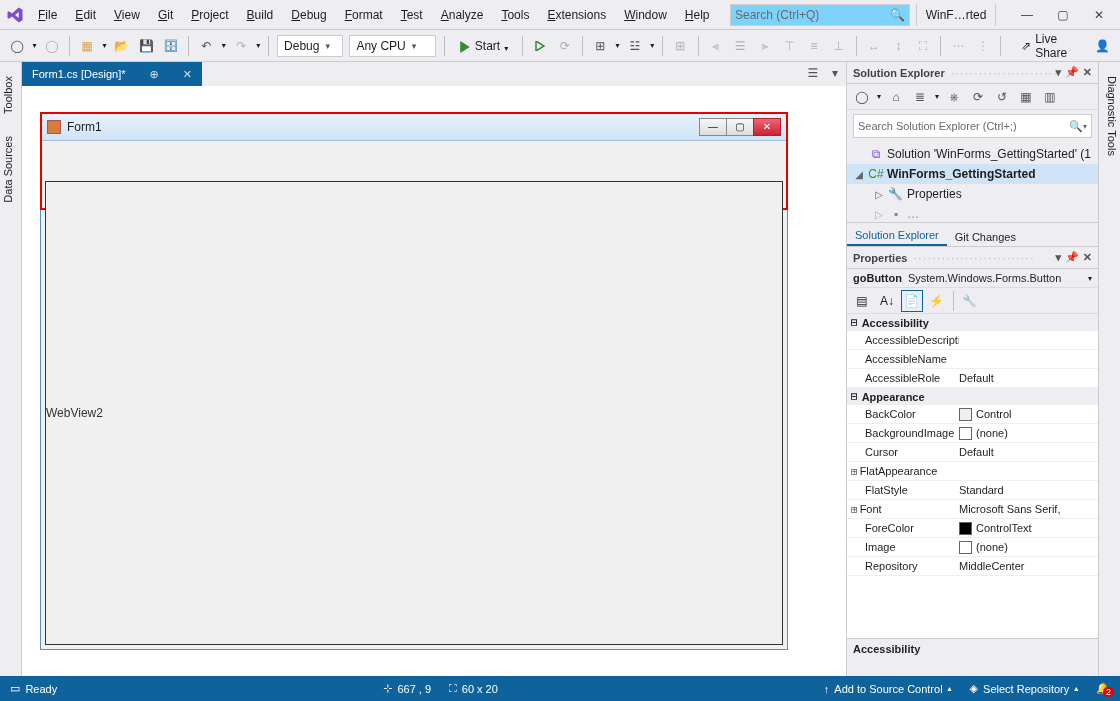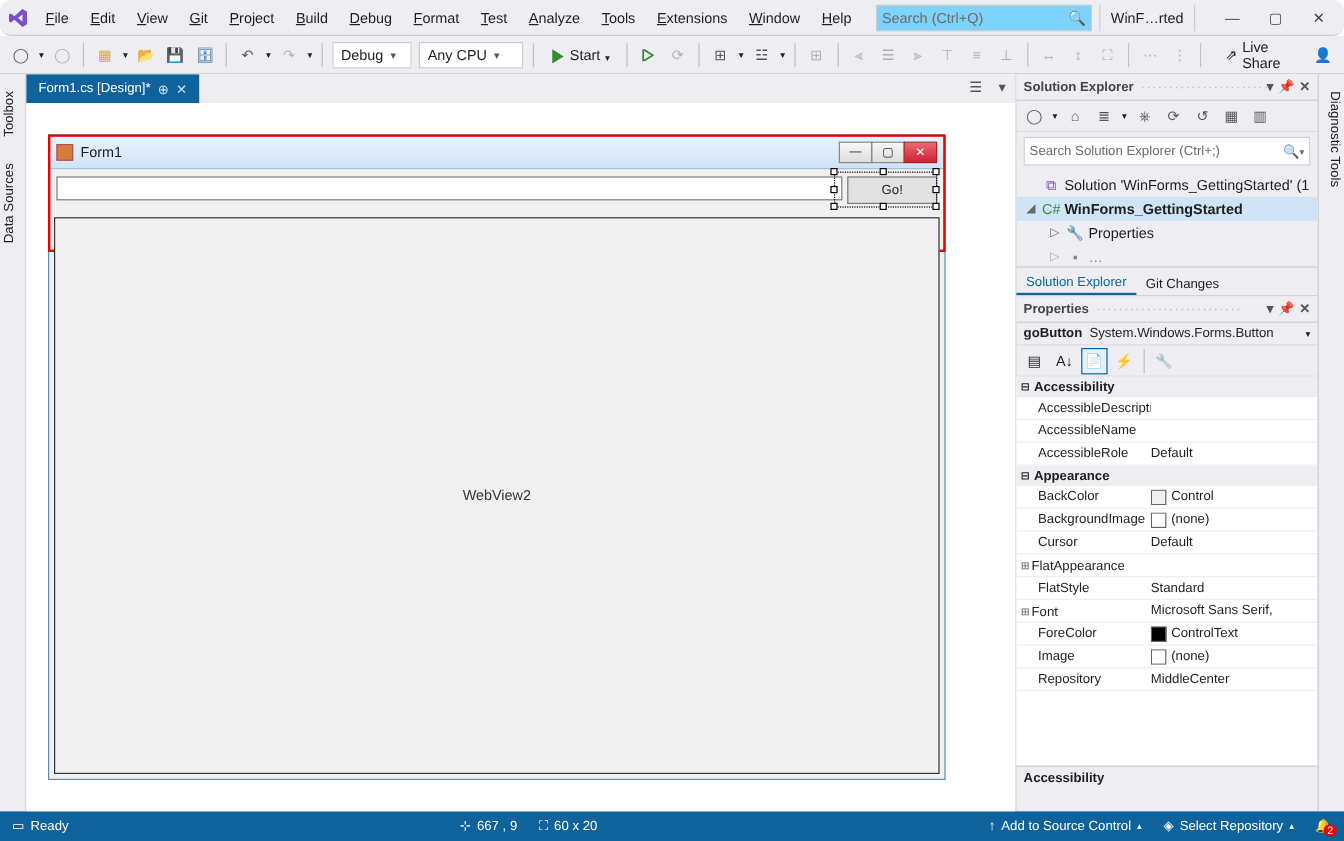--- a/index.html
+++ b/index.html
@@ -1,17 +1,17 @@
 <!DOCTYPE html>
 <html><head>
 <meta charset="utf-8">
 <style>
 * { box-sizing: border-box; margin: 0; padding: 0; font-family: "Segoe UI", Arial, sans-serif; }
 body { width: 1120px; height: 701px; background: #fff; overflow: hidden; font-size: 12px; color: #1e1e1e; }
-.titlebar { height: 30px; display: flex; align-items: center; background: #eeeef2; border-bottom: 1px solid #ccc; border-radius: 10px; }
+.titlebar { height: 30px; display: flex; align-items: center; background: #eeeef2; border-bottom: 1px solid #ccc; }
 .vs-logo { width: 30px; display:flex; align-items:center; justify-content:center; }
 .menu { display: flex; gap: 2px; }
 .menu-item { padding: 4px 8px; cursor: default; }
 .search-box { margin-left: auto; width: 180px; height: 22px; border: 1px solid #ccc; background: #7dd3fc; display:flex; align-items:center; padding: 0 4px; color:#6a6a6a; }
 .search-box .mag { margin-left:auto; }
 .titlebar .app-name { width: 80px; text-align:center; padding: 0 8px; color:#1e1e1e; border-left:1px solid #ccc; border-right:1px solid #ccc; margin: 0 6px; height:22px; line-height:22px;}
 .win-controls { display:flex; gap:2px; margin-left:8px; margin-right:4px; }
 .win-controls div { width: 34px; height: 24px; display:flex; align-items:center; justify-content:center; color:#444; }
 .toolbar { height: 32px; background: #eeeef2; border-bottom: 1px solid #ccc; display:flex; align-items:center; padding: 0 8px; gap: 6px; }
 .tb-sep { width:1px; height:20px; background:#c0c0c0; margin:0 2px;}
@@ -19,38 +19,38 @@
 .tb-dd { height: 22px; border:1px solid #ccc; background:#fff; display:flex; align-items:center; padding: 0 6px; gap: 6px;}
 .tb-dd .chev { font-size:9px; color:#555;}
 .start-btn { display:flex; align-items:flex-end; gap:4px; padding:0 6px;}
 .start-btn svg { color:#388a34;}
 .livetxt { display:flex; align-items:center; gap:4px; padding:0 6px;}
 .main-area { display:flex; height: 614px; }
 .left-strip { width: 22px; background:#eeeef2; border-right:1px solid #ccc; writing-mode: vertical-rl; text-orientation: mixed; display:flex; gap:14px; padding-top:10px; font-size:11px; color:#1e1e1e;}
 .left-strip div { transform: rotate(180deg); padding:4px 2px; cursor:default;}
 .center { flex:1; display:flex; flex-direction:column; background:#fff; position:relative;}
 .doc-tabs { height: 26px; background:#eeeef2; display:flex;}
-.doc-tab { background:#0e639c; color:#fff; display:flex; align-items:center; padding:0 10px; gap:6px; font-size:11px;}
+.doc-tab { background:#0e639c; color:#fff; display:flex; align-items:center; padding:0 10px; gap:24px; font-size:11px;}
 .doc-tab .pin, .doc-tab .close { color:#fff; opacity:0.8;}
 .design-surface { flex:1; background:#fff; padding:26px 18px; position:relative;}
 .form-window { width: 748px; height: 538px; background:#f0f0f0; border:1px solid #5b8ec1;}
 .form-titlebar { height:28px; background: linear-gradient(#eaf3fc,#cfe4f7); border-bottom:1px solid #a7c0da; display:flex; align-items:center; padding:0 6px; gap:6px;}
 .form-titlebar .icon { width:14px; height:14px; background:#d97c3a; border:1px solid #a55; }
 .form-titlebar .ftitle { font-size:12px; color:#1e1e1e;}
 .form-titlebar .spacer { flex:1;}
 .form-winbtns { display:flex; gap:0;}
 .form-winbtns div { width:28px; height:18px; display:flex; align-items:center; justify-content:center; font-size:10px; border:1px solid #888; background: linear-gradient(#f7f7f7,#ddd); margin-left:-1px;}
 .form-winbtns div.close { background: linear-gradient(#e67,#c23); color:#fff; border-color:#a22;}
 .form-body { position:relative; height: calc(100% - 28px); }
 .red-highlight { position:absolute; border:2px solid #e80000; }
 .address-row { position:absolute; top:6px; left:6px; right:6px; height:26px; display:flex; gap:0;}
 .addr-input { flex:1; height:20px; border:1px solid #7a7a7a; background:#fff;}
 .go-button { width:75px; height:23px; border:1px solid #7a7a7a; background:#e1e1e1; display:flex; align-items:center; justify-content:center; font-size:11px; margin-left:4px; position:relative;}
 .sel-handle { position:absolute; width:6px; height:6px; background:#fff; border:1px solid #000;}
-.webview { position:absolute; top:40px; left:4px; right:4px; bottom:4px; border:1px solid #333; background:#f0f0f0; display:flex; align-items:center; justify-content:center; color:#333; font-size:12px;}
+.webview { position:absolute; top:40px; left:4px; right:4px; bottom:4px; border:1px solid #333; background:#f0f0f0; display:flex; align-items:center; justify-content:flex-start; color:#333; font-size:12px;}
 .right-strip { width: 22px; background:#eeeef2; border-left:1px solid #ccc; writing-mode: vertical-rl; text-orientation: mixed; display:flex; gap:14px; padding-top:10px; font-size:11px;}
 .right-strip div { padding:4px 2px;}
 .right-panels { width: 252px; display:flex; flex-direction:column; background:#eeeef2; border-left:1px solid #ccc;}
 .panel-header { height:22px; background:#eeeef2; border-bottom:1px solid #ccc; display:flex; align-items:center; padding:0 6px; font-size:11px; font-weight:600; color:#444;}
 .panel-header .dots { flex:1; overflow:hidden; color:#bbb; letter-spacing:1px; margin-left:6px; font-weight:400;}
 .panel-header .phicons { display:flex; gap:4px; color:#555;}
 .se-toolbar { height:26px; display:flex; align-items:center; gap:6px; padding:0 6px; border-bottom:1px solid #ddd;}
 .se-toolbar .ic { width:18px; height:18px; display:flex; align-items:center; justify-content:center; color:#555;}
 .se-search { height:24px; border:1px solid #ccc; margin:4px 6px; background:#fff; display:flex; align-items:center; padding:0 4px; color:#6a6a6a; font-size:11px;}
 .se-search .mag { margin-left:auto;}
@@ -214,37 +214,20 @@
           <div class="ftitle">Form1</div>
           <div class="spacer"></div>
           <div class="form-winbtns">
             <div>—</div>
             <div>▢</div>
             <div class="close">✕</div>
           </div>
         </div>
         <div class="form-body">
           <div class="red-highlight" style="top:-29px; left:-1px; right:-1px; height:98px"></div>
-          <div class="address-row">
-            <div class="addr-input"></div>
-            <div class="go-button">
-              <span>Go!</span>
-            </div>
-
-            <div class="selection-dots" style="left:calc(100% - 86px); top:-4px; width:86px; height:30px;"></div>
-
-            <div class="sel-handle" style="left:calc(100% - 89px); top:-7px"></div>
-            <div class="sel-handle" style="left:calc(100% - 48px); top:-7px"></div>
-            <div class="sel-handle" style="left:calc(100% - 4px); top:-7px"></div>
-            <div class="sel-handle" style="left:calc(100% - 89px); top:8px"></div>
-            <div class="sel-handle" style="left:calc(100% - 4px); top:8px"></div>
-            <div class="sel-handle" style="left:calc(100% - 89px); top:22px"></div>
-            <div class="sel-handle" style="left:calc(100% - 48px); top:22px"></div>
-            <div class="sel-handle" style="left:calc(100% - 4px); top:22px"></div>
-          </div>
           <div class="webview">
             <span>WebView2</span>
           </div>
         </div>
       </div>
     </div>
   </div>
 
   <div class="right-panels">
 

